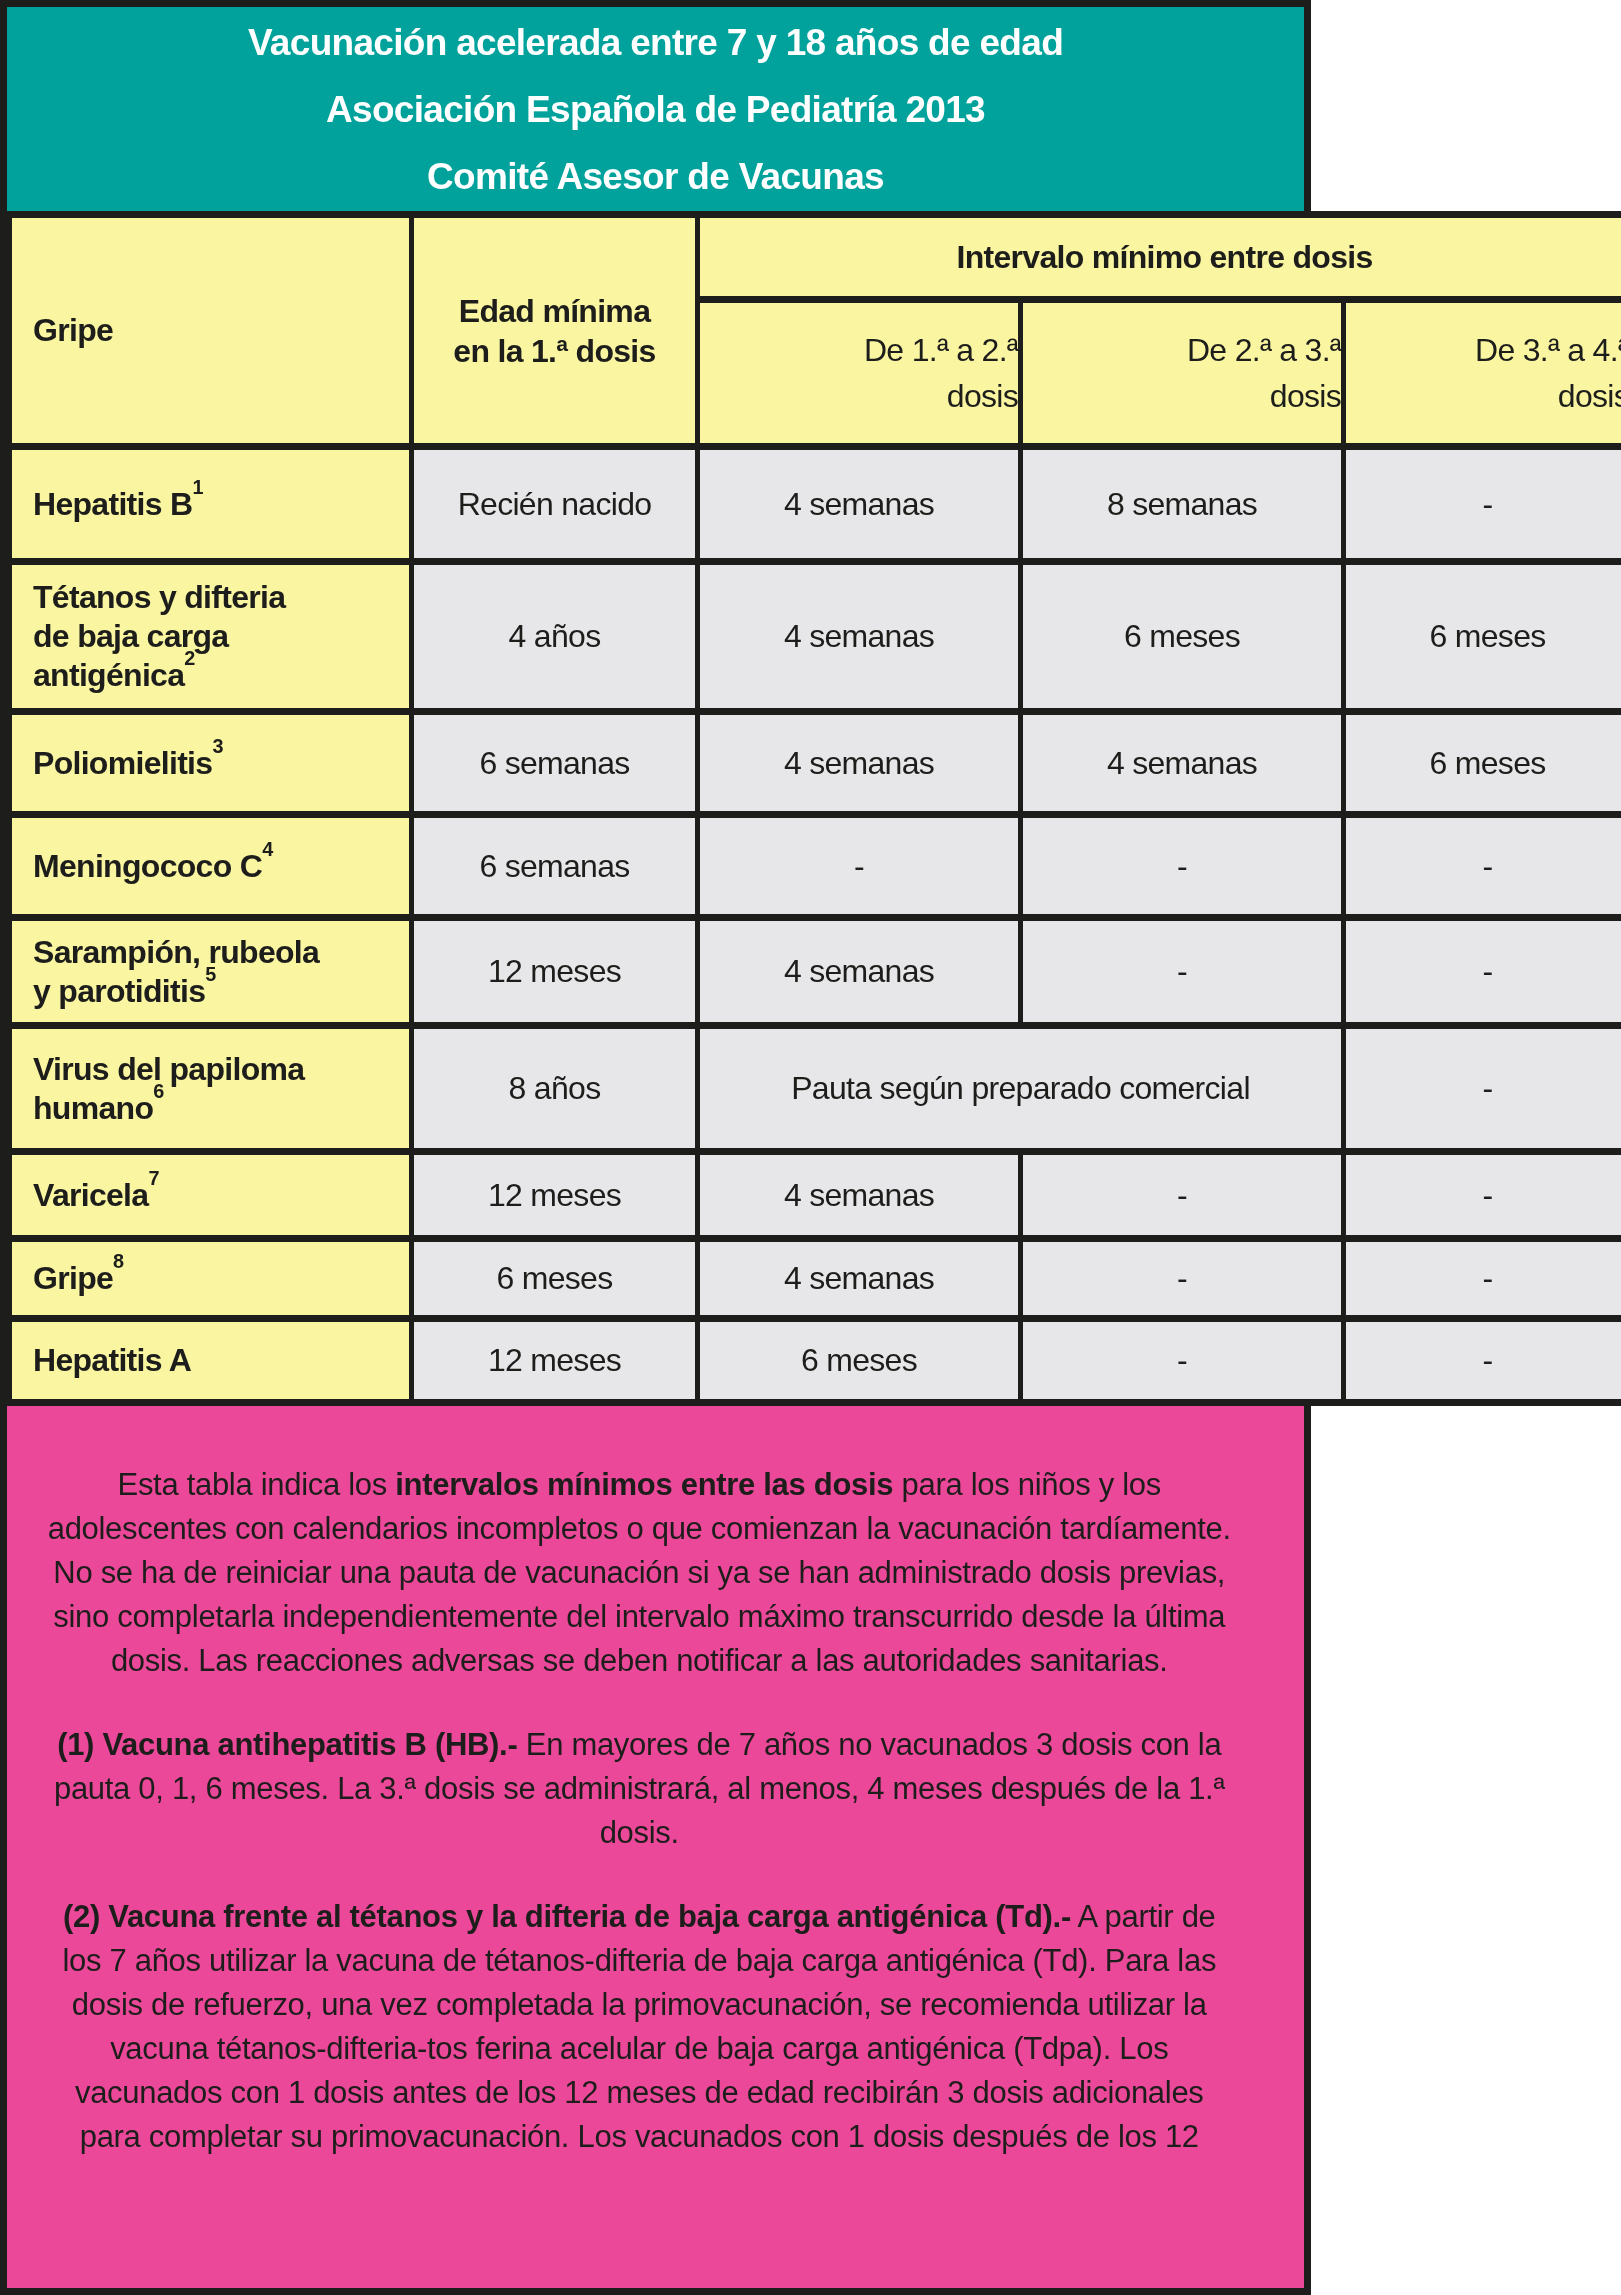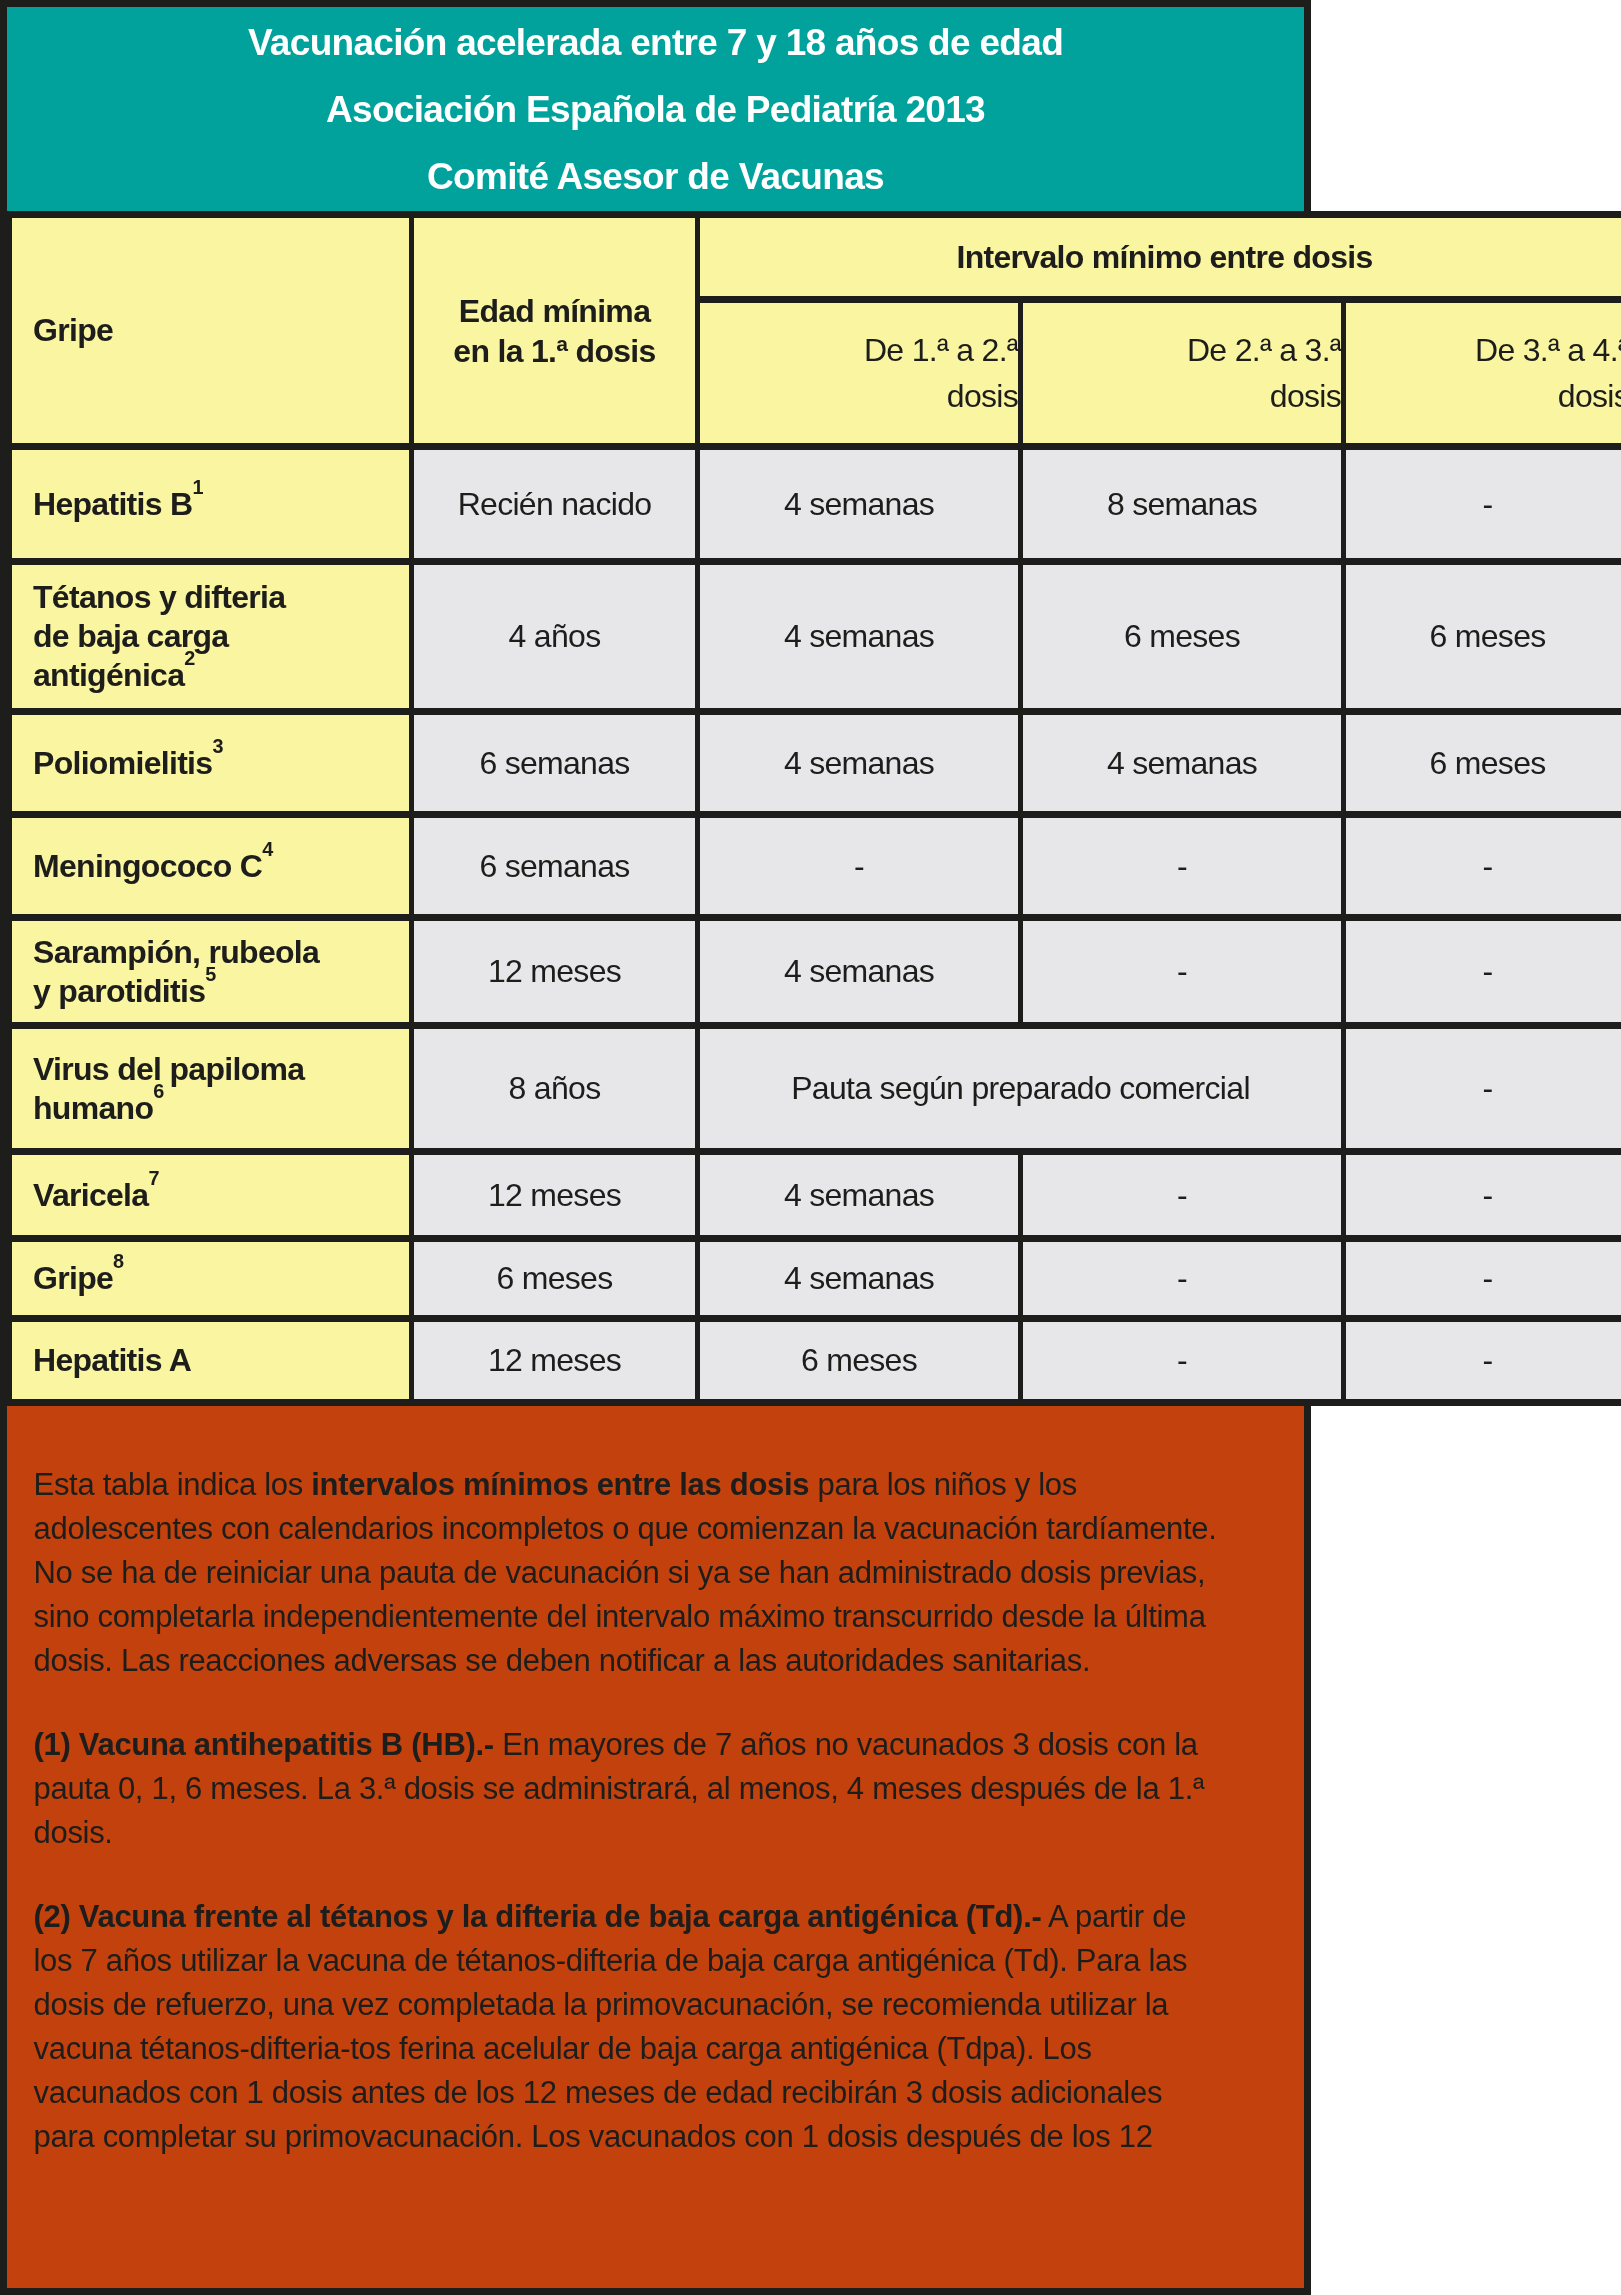--- a/index.html
+++ b/index.html
@@ -11,21 +11,21 @@
   * { margin: 0; padding: 0; box-sizing: border-box; }
   body {
     background: #ffffff;
     font-family: "Liberation Sans", "DejaVu Sans", sans-serif;
     color: var(--ink);
   }
   .page {
     width: 1311px;
     min-height: 2295px;
     border: 7px solid var(--ink);
-    background: #c2410c;
+    background: #ec4899;
   }
   .banner {
     height: 204px;
     background: var(--teal);
     display: flex;
     align-items: center;
     justify-content: center;
   }
   .banner-text {
     color: #ffffff;
@@ -102,20 +102,21 @@
   }
   .notes {
     padding: 57px 59px 42px 26.5px;
     font-size: 31px;
     line-height: 44px;
     letter-spacing: -0.3px;
   }
   .notes p {
     white-space: pre-line;
     margin-bottom: 40px;
+    text-align: center;
   }
   .notes .b { font-weight: bold; }
 </style>
 </head>
 <body>
 
 <div class="page">
 
   <header class="banner">
     <div class="banner-text">Vacunación acelerada entre 7 y 18 años de edad

